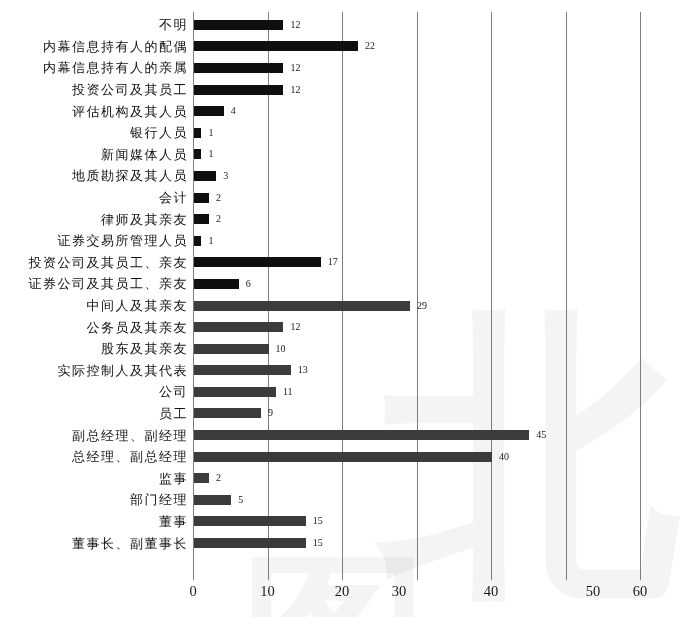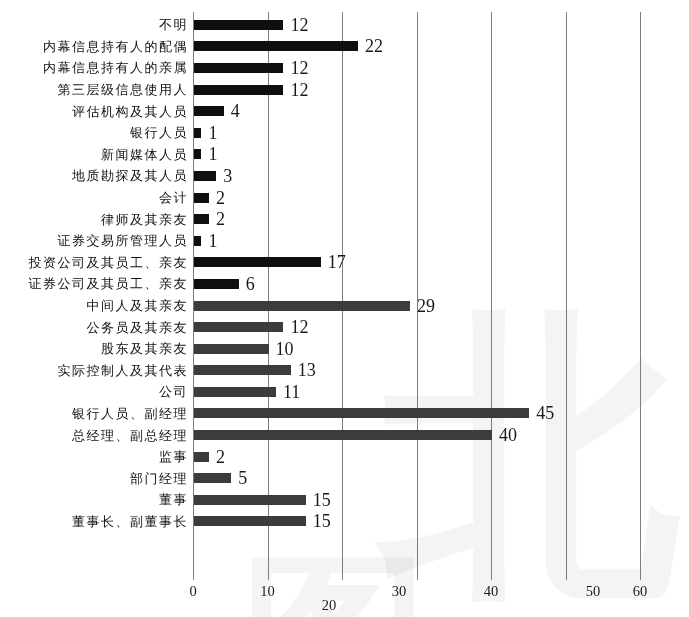--- a/index.html
+++ b/index.html
@@ -18,21 +18,21 @@
   
   .gridline{position:absolute;top:12px;width:1px;height:568px;background:#7d7d7d;z-index:1;}
   
   #rows{position:absolute;left:0;top:14px;width:645px;z-index:2;}
   .row{display:flex;align-items:center;height:21.6px;}
   .cat{
     width:188px;flex:0 0 188px;text-align:right;font-size:13px;color:#111;
     letter-spacing:1.5px;white-space:nowrap;line-height:1;
   }
   .bar{height:10px;margin-left:6px;flex:0 0 auto;}
-  .val{font-size:18px;color:#1a1a1a;margin-left:7px;line-height:1;}
+  .val{font-size:10px;color:#1a1a1a;margin-left:7px;line-height:1;}
   
   #xaxis{position:absolute;left:0;top:583px;width:689px;height:18px;z-index:2;}
   .xtick{
     position:absolute;top:0;transform:translateX(-50%);font-size:14.5px;color:#1a1a1a;
   }
 </style>
 </head>
 <body>
 
 <div id="stage">
@@ -57,21 +57,21 @@
         <span class="cat">内幕信息持有人的配偶</span>
         <div class="bar" style="width: 163.9px; background: rgb(15, 15, 15);"></div>
         <span class="val">22</span>
       </div>
       <div class="row">
         <span class="cat">内幕信息持有人的亲属</span>
         <div class="bar" style="width: 89.4px; background: rgb(15, 15, 15);"></div>
         <span class="val">12</span>
       </div>
       <div class="row">
-        <span class="cat">第三层级信息使用人</span>
+        <span class="cat">投资公司及其员工</span>
         <div class="bar" style="width: 89.4px; background: rgb(15, 15, 15);"></div>
         <span class="val">12</span>
       </div>
       <div class="row">
         <span class="cat">评估机构及其人员</span>
         <div class="bar" style="width: 29.8px; background: rgb(15, 15, 15);"></div>
         <span class="val">4</span>
       </div>
       <div class="row">
         <span class="cat">银行人员</span>
@@ -132,21 +132,26 @@
         <span class="cat">实际控制人及其代表</span>
         <div class="bar" style="width: 96.85px; background: rgb(60, 60, 60);"></div>
         <span class="val">13</span>
       </div>
       <div class="row">
         <span class="cat">公司</span>
         <div class="bar" style="width: 81.95px; background: rgb(60, 60, 60);"></div>
         <span class="val">11</span>
       </div>
       <div class="row">
-        <span class="cat">银行人员、副经理</span>
+        <span class="cat">员工</span>
+        <div class="bar" style="width: 67.05px; background: rgb(60, 60, 60);"></div>
+        <span class="val">9</span>
+      </div>
+      <div class="row">
+        <span class="cat">副总经理、副经理</span>
         <div class="bar" style="width: 335.25px; background: rgb(60, 60, 60);"></div>
         <span class="val">45</span>
       </div>
       <div class="row">
         <span class="cat">总经理、副总经理</span>
         <div class="bar" style="width: 298px; background: rgb(60, 60, 60);"></div>
         <span class="val">40</span>
       </div>
       <div class="row">
         <span class="cat">监事</span>
@@ -165,19 +170,19 @@
       </div>
       <div class="row">
         <span class="cat">董事长、副董事长</span>
         <div class="bar" style="width: 111.75px; background: rgb(60, 60, 60);"></div>
         <span class="val">15</span>
       </div>
     </div>
   <div id="xaxis">
       <span class="xtick" style="left: 193px;">0</span>
       <span class="xtick" style="left: 267.5px;">10</span>
-      <span class="xtick" style="left: 329px; margin-top: 14px;">20</span>
+      <span class="xtick" style="left: 342px;">20</span>
       <span class="xtick" style="left: 399px; text-align: center;">30</span>
       <span class="xtick" style="left: 491px;">40</span>
       <span class="xtick" style="left: 593px;">50</span>
       <span class="xtick" style="left: 640px;">60</span>
     </div>
 </div>
 
 </body></html>

